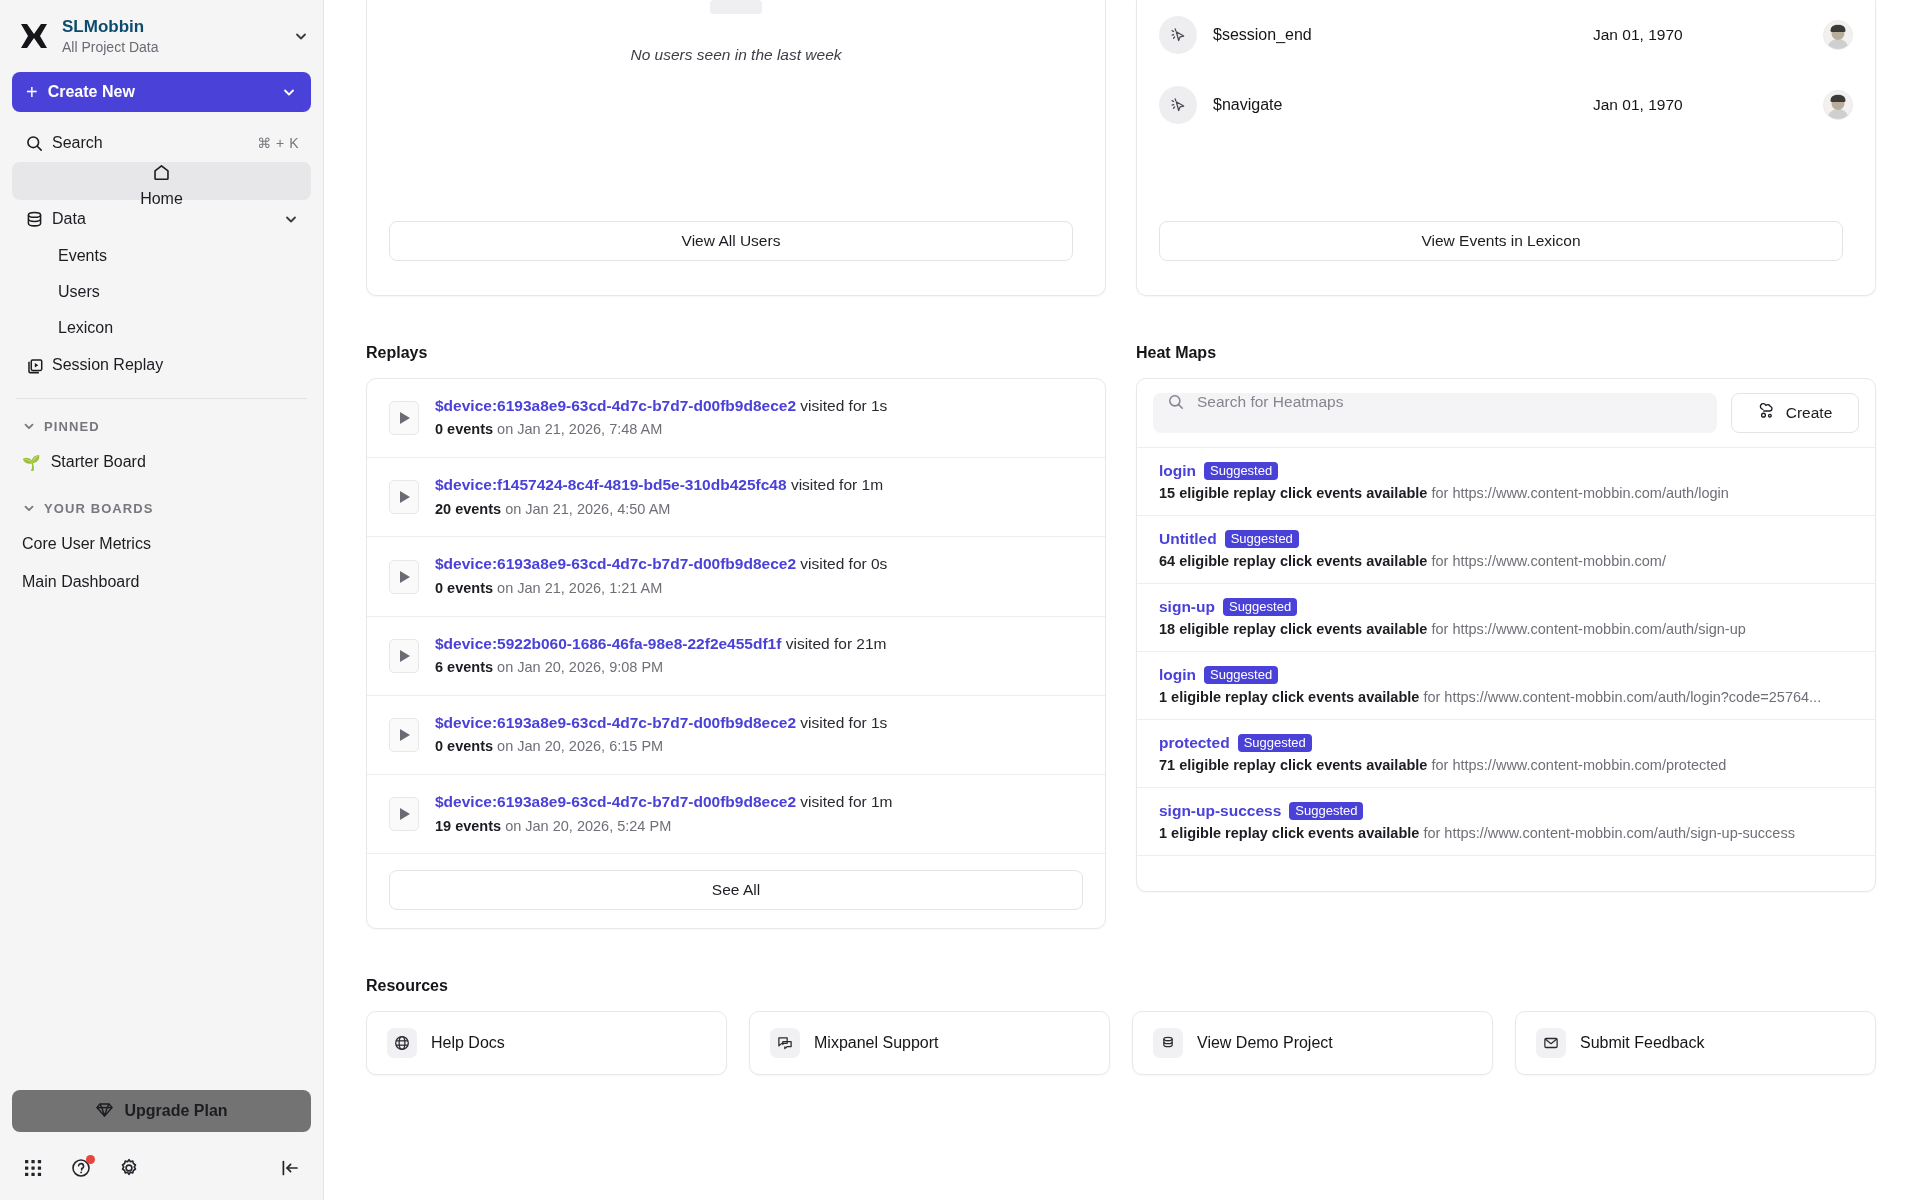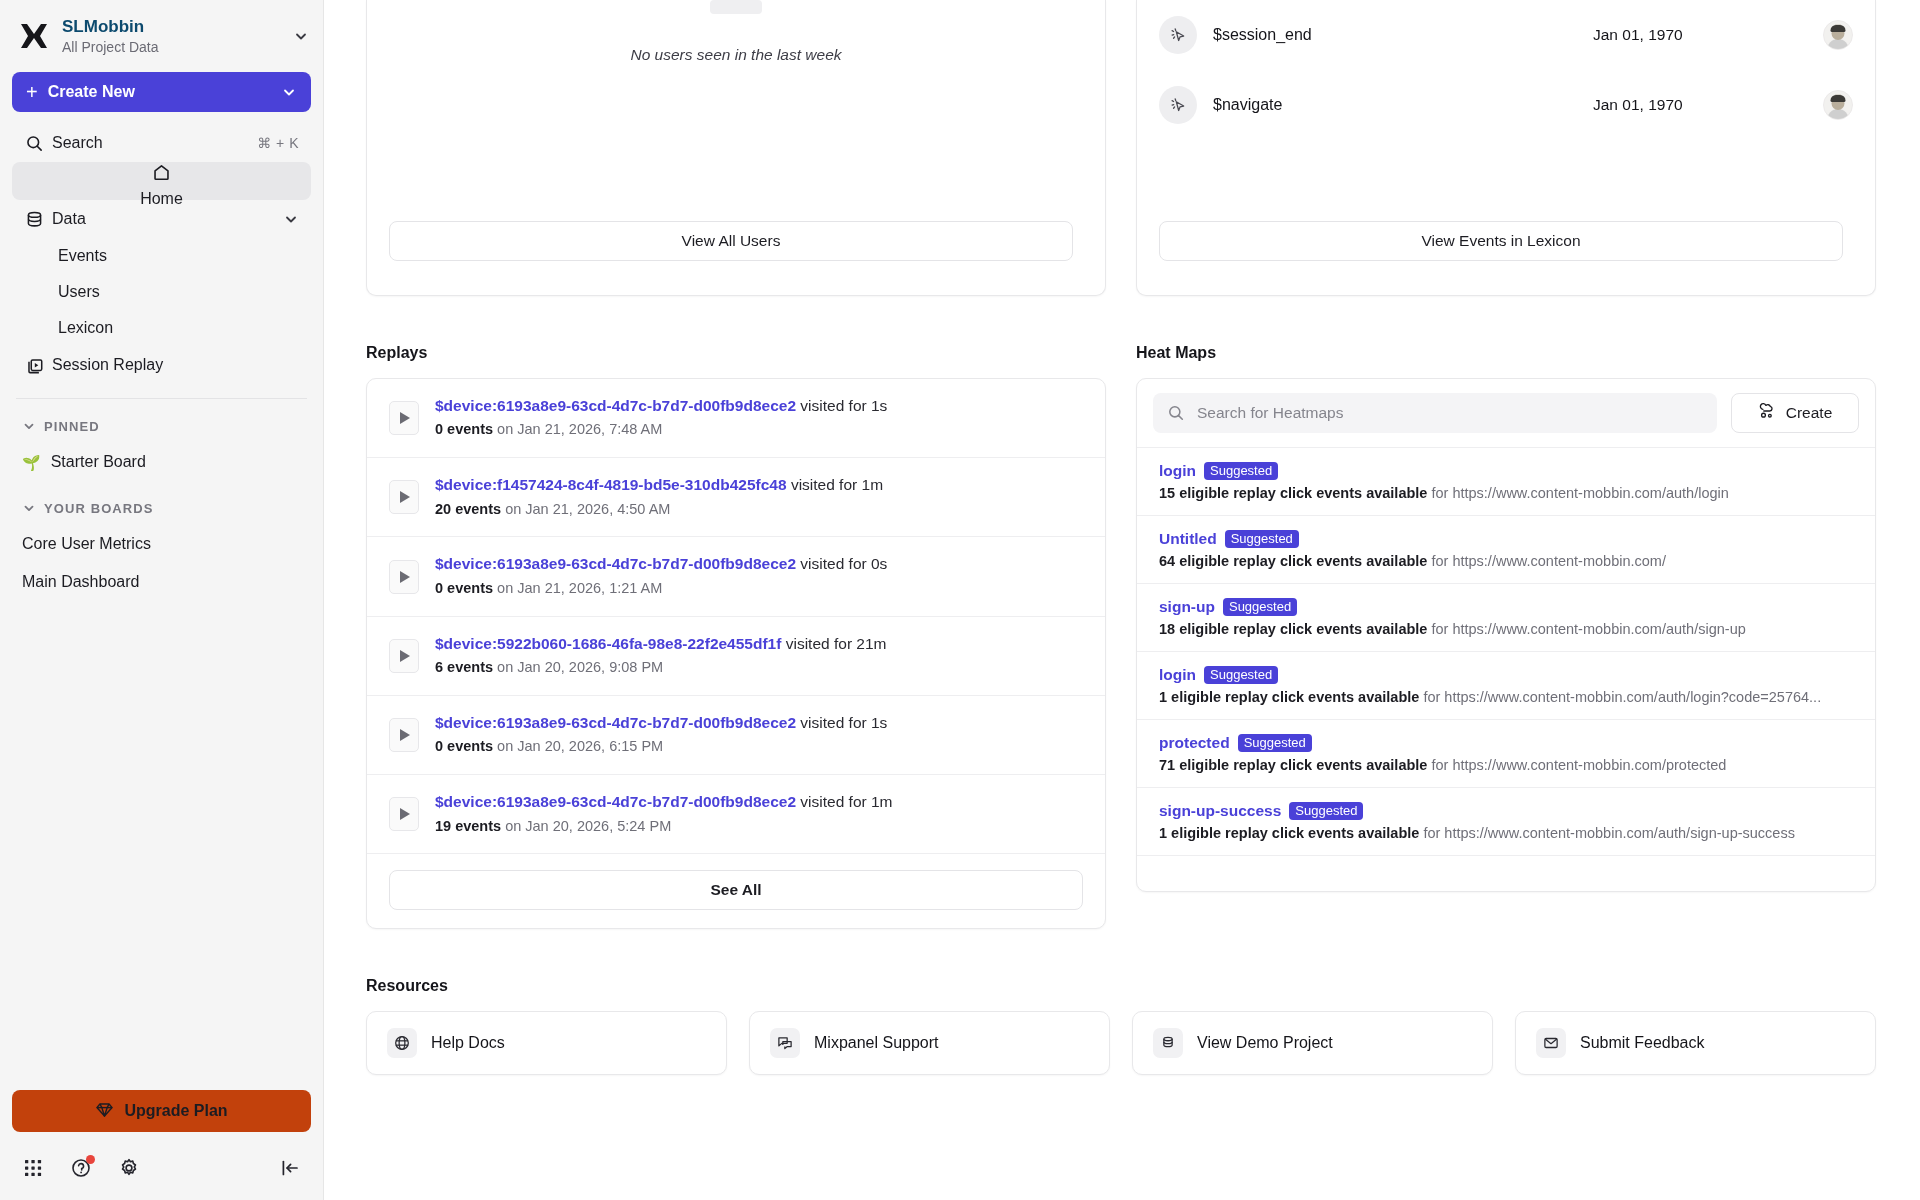--- a/index.html
+++ b/index.html
@@ -67,21 +67,21 @@
   .board-row {
     display: flex; align-items: center; gap: 10px;
     height: 38px; margin: 0 12px; padding: 0 10px;
     font-size: 16px; color: #1c1c22; border-radius: 8px; cursor: pointer;
   }
   .board-emoji { font-size: 15px; line-height: 1; }
 
   .sb-spacer { flex: 1 1 auto; }
   .upgrade {
     margin: 0 12px 10px 12px; height: 42px; border-radius: 8px;
-    background: #c2410c; display: flex; align-items: center; justify-content: center;
+    background: #737373; display: flex; align-items: center; justify-content: center;
     gap: 10px; cursor: pointer; border: none; width: calc(100% - 24px);
   }
   .upgrade .lbl { font-size: 16px; font-weight: 700; color: #1c1c22; }
   .sb-footer {
     height: 58px; display: flex; align-items: center; gap: 26px;
     padding: 0 22px 6px 22px; position: relative;
   }
   .sb-footer .fico { width: 22px; height: 22px; color: #24242c; cursor: pointer; position: relative; }
   .sb-footer .spacer { flex: 1 1 auto; }
   .badge-dot {
@@ -167,28 +167,28 @@
   }
   .replay-txt { flex: 1 1 auto; min-width: 0; }
   .replay-line1 { font-size: 15.5px; color: #2a2a31; line-height: 1.45; white-space: nowrap; }
   .replay-dev { color: #4a41d8; font-weight: 700; }
   .replay-line2 { font-size: 14.5px; color: #6f6f78; line-height: 1.5; margin-top: 2px; }
   .replay-line2 b { color: #1c1c22; font-weight: 700; }
   .see-all-wrap { padding: 16px 22px 18px 22px; }
   .see-all {
     height: 40px; width: 100%; border: 1px solid #e4e4e7; border-radius: 8px; background: #fff;
     display:flex; align-items:center; justify-content:center;
-    font-size: 15.5px; color: #1c1c22; cursor: pointer; font-weight: bold;
+    font-size: 15.5px; color: #1c1c22; cursor: pointer;
   }
 
   
   .hm-toolbar { display: flex; gap: 14px; padding: 14px 16px; align-items: center; }
   .hm-search {
     flex: 1 1 auto; height: 40px; border-radius: 8px; background: #f4f4f6;
-    display: flex; align-items: center; gap: 12px; padding: 0 14px;
+    display: flex; align-items: flex-start; gap: 12px; padding: 0 14px;
   }
   .hm-search .sico { width: 18px; height: 18px; color: #85858d; flex: 0 0 18px; }
   .hm-search input {
     border: none; outline: none; background: transparent; flex: 1 1 auto;
     font-family: "Liberation Sans", sans-serif; font-size: 15.5px; color: #1c1c22;
   }
   .hm-search input::placeholder { color: #85858d; }
   .hm-create {
     height: 40px; min-width: 128px; border: 1px solid #e4e4e7; border-radius: 8px;
     background: #fff; display:flex; align-items:center; justify-content:center; gap: 10px;

